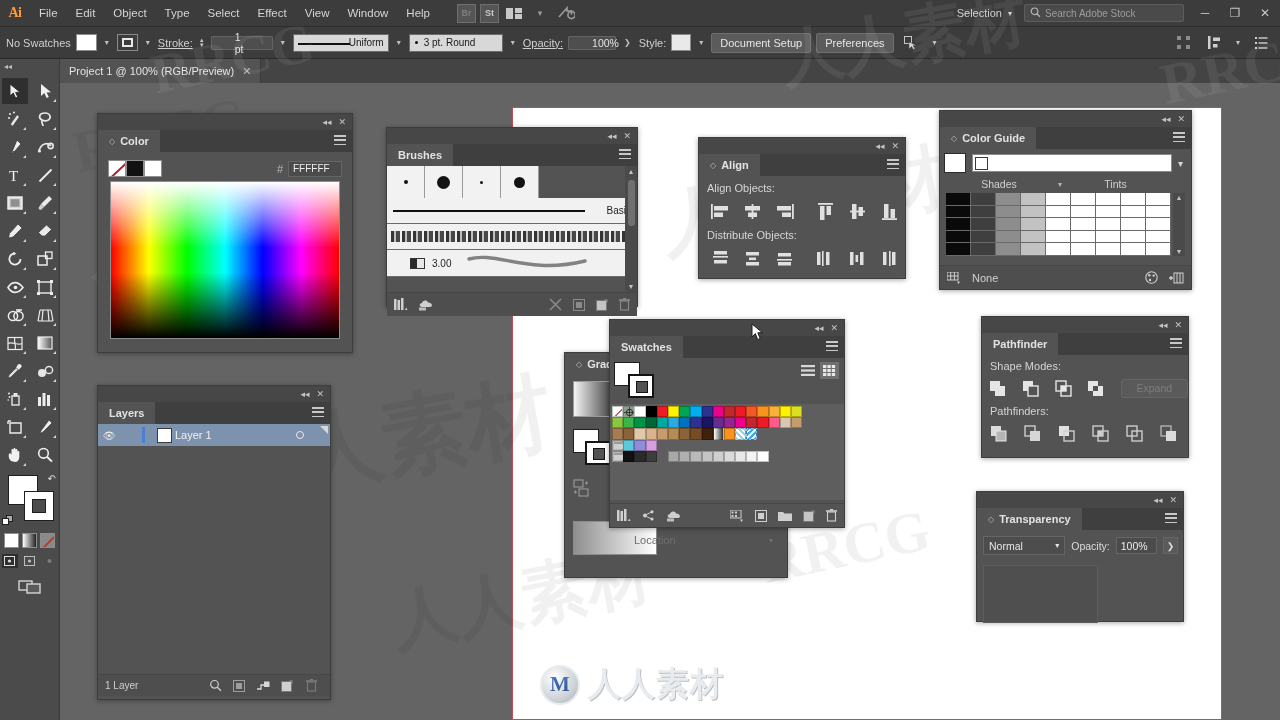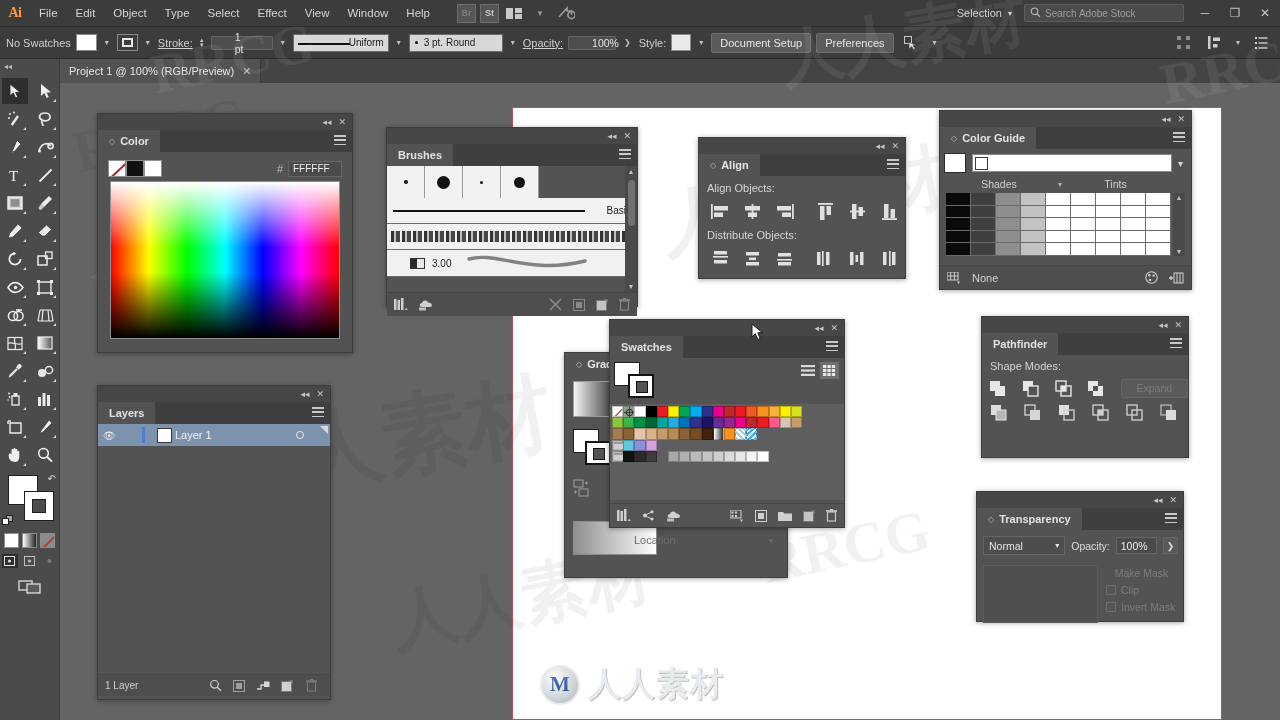--- a/index.html
+++ b/index.html
@@ -1396,20 +1396,21 @@
       </div>
       <div class="pf-btn">
         <svg width="18" height="17" viewBox="0 0 18 17">
             <path d="M1 1 L11 1 L11 11 L1 11 Z" fill="#e6e6e6"></path>
             <path d="M6 6 L16 6 L16 16 L6 16 Z" fill="#e6e6e6"></path>
             <rect x="6" y="6" width="5" height="5" fill="#535353"></rect>
           </svg>
       </div>
       <div class="pf-expand">Expand</div>
     </div>
+    <div class="pf-label">Pathfinders:</div>
     <div class="pf-row">
       <div class="pf-btn">
         <svg width="18" height="17" viewBox="0 0 18 17">
             <rect x="1" y="1" width="10" height="10" fill="#dcdcdc"></rect>
             <rect x="6" y="6" width="10" height="10" fill="#b5b5b5" stroke="#e6e6e6" stroke-width="1"></rect>
           </svg>
       </div>
       <div class="pf-btn">
         <svg width="18" height="17" viewBox="0 0 18 17">
             <rect x="1" y="1" width="10" height="10" fill="none" stroke="#cdcdcd" stroke-width="1.4"></rect>
@@ -1464,31 +1465,20 @@
       <div class="tr-blend">
         <span>Normal</span>
         <span style="font-size:8px;">▾</span>
       </div>
       <span style="font-size:10.5px; color:#dcdcdc;">Opacity:</span>
       <div class="tr-op">100%</div>
       <div class="tr-arrow">❯</div>
     </div>
     <div class="tr-body">
       <div class="tr-thumbbox"></div>
-      <div class="tr-right">
-        <div class="tr-mm">Make Mask</div>
-        <div class="tr-chk">
-          <span class="bx"></span>
-          <span>Clip</span>
-        </div>
-        <div class="tr-chk">
-          <span class="bx"></span>
-          <span>Invert Mask</span>
-        </div>
-      </div>
     </div>
   </div>
 
   <div class="cursor-arrow">
     <svg width="13" height="18" viewBox="0 0 13 18">
         <path d="M1 1 L1 14 L4.3 10.6 L6.8 16.6 L9.2 15.5 L6.8 9.8 L11.3 9.6 Z" fill="#ffffff" stroke="#1d1d1d" stroke-width="1"></path>
       </svg>
   </div>
 
   <div class="logo-wm">

